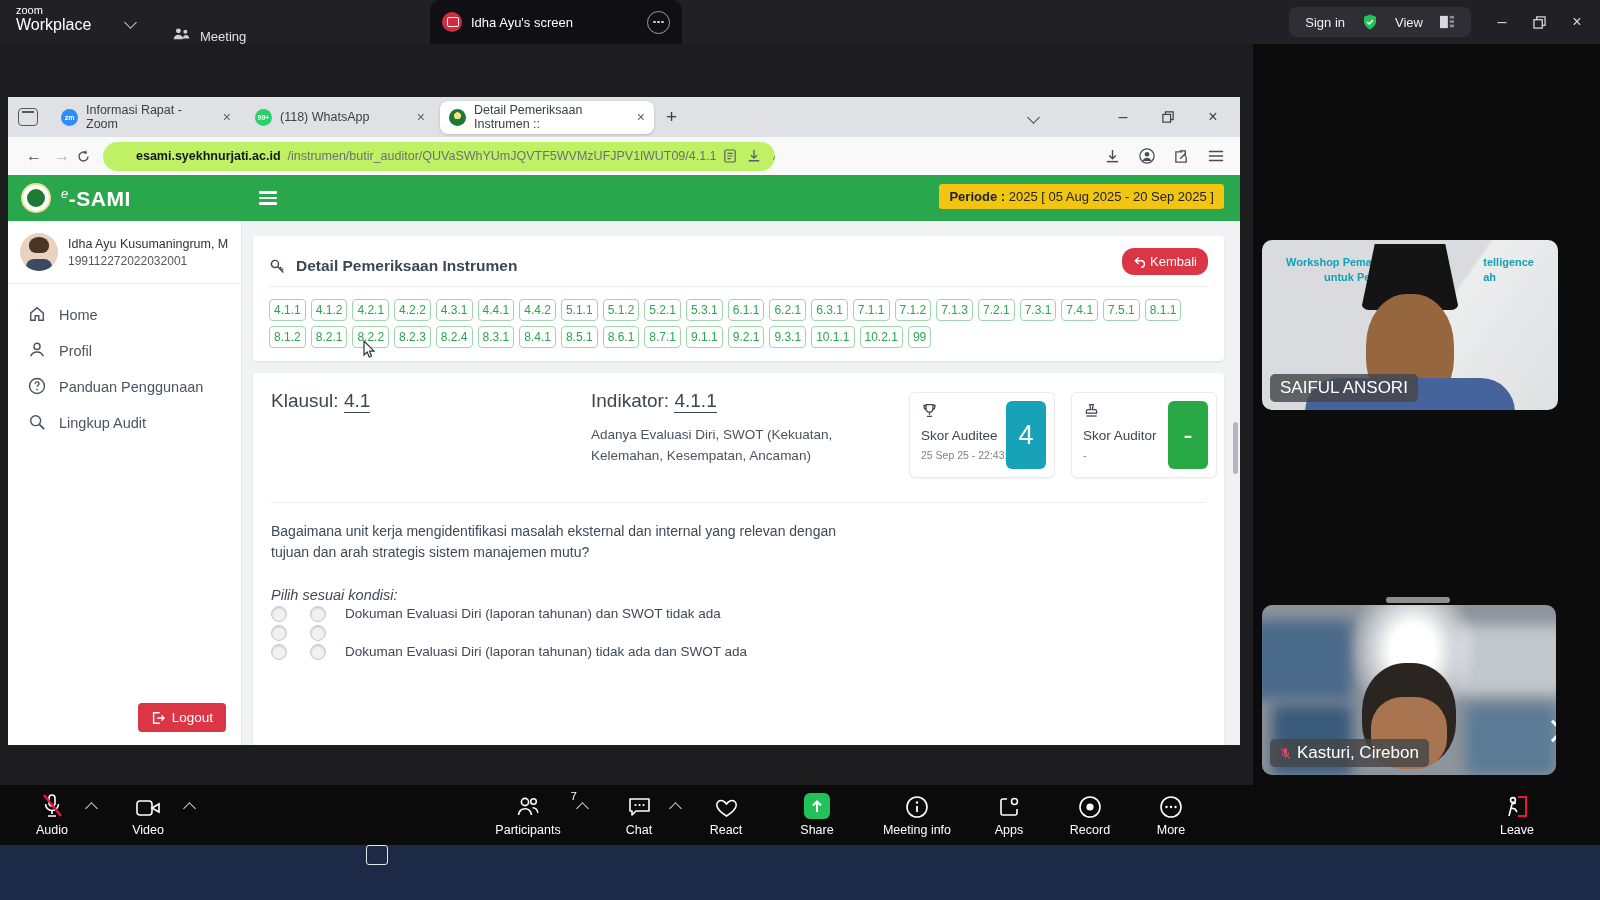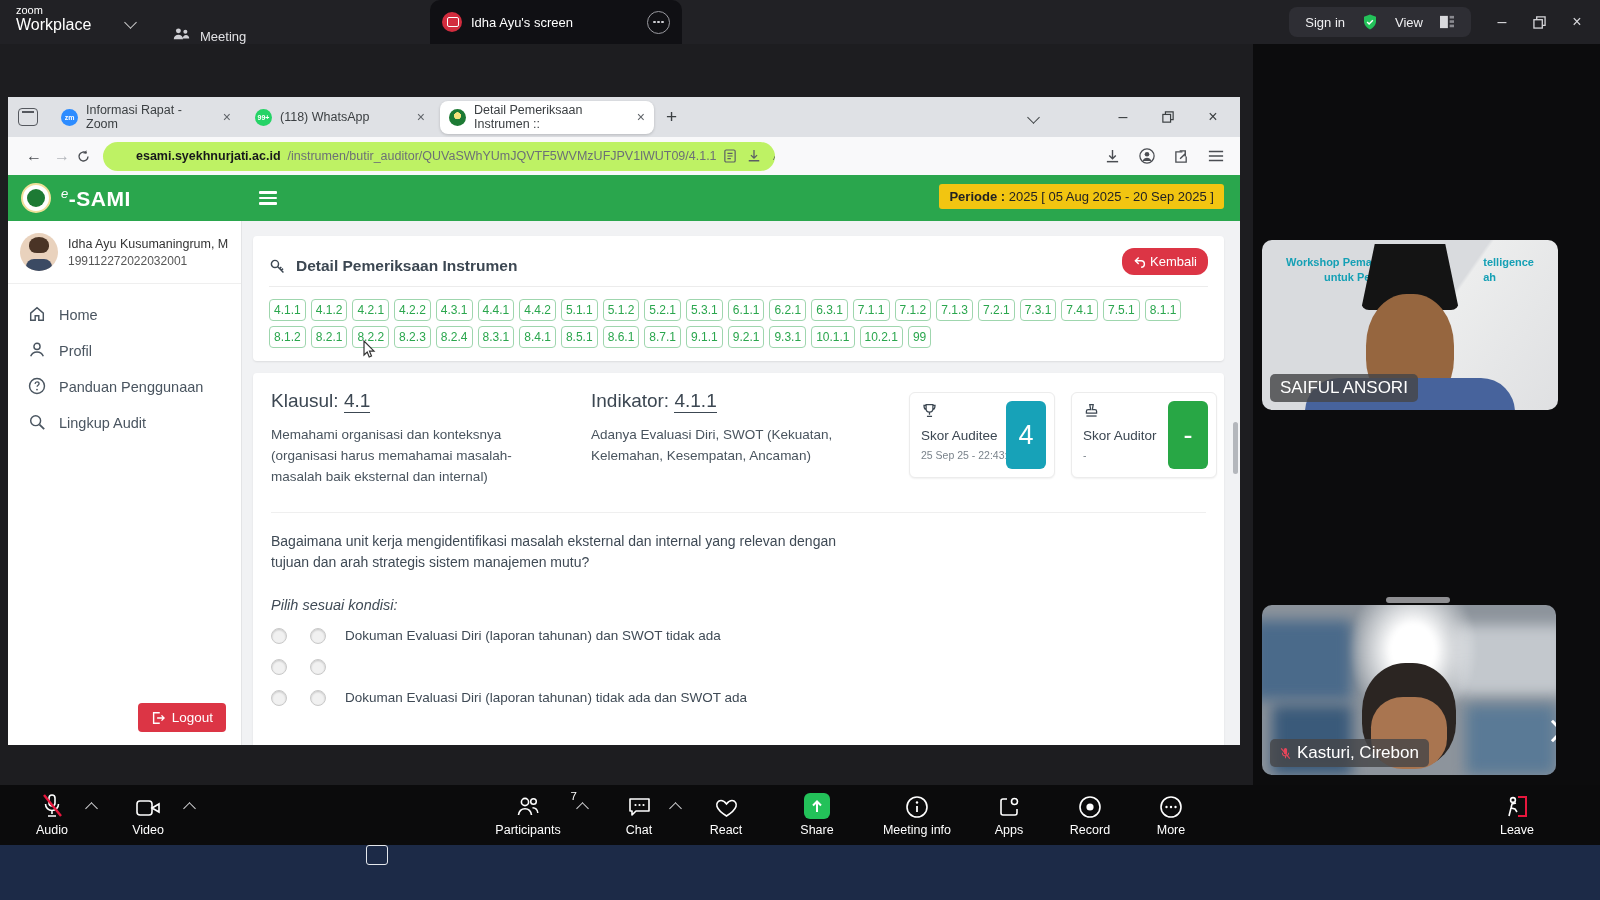--- a/index.html
+++ b/index.html
@@ -94,21 +94,21 @@
   .kdesc{font-size:13.5px;color:#49545e;margin-top:13px;line-height:1.55;padding-right:30px}
   .scores{display:flex;gap:16px;justify-content:flex-end;align-items:flex-start;padding-top:2px}
   .scard{width:146px;height:86px;border:1px solid #ececec;border-radius:6px;box-shadow:0 1px 2px rgba(0,0,0,.06);position:relative;padding:9px 11px;box-sizing:border-box;background:#fff}
   .scard .slab{font-size:13.5px;color:#3c4752;margin-top:9px}
   .scard .sts{font-size:10.5px;color:#7a838b;margin-top:6px}
   .sbadge{position:absolute;right:8px;top:8px;bottom:8px;width:40px;border-radius:6px;color:#fff;font-size:27px;display:flex;align-items:center;justify-content:center}
 
   .qrow{display:grid;grid-template-columns:640px 1fr;margin-top:24px;border-top:1px solid #efefef;padding-top:18px}
   .question{font-size:14px;color:#3f4a55;line-height:1.5;max-width:590px}
   .pilih{font-size:14.5px;font-style:italic;color:#3f4a55;margin-top:24px}
-  .opt{display:flex;align-items:center;margin-top:15px}
+  .opt{display:flex;margin-top:3px}
   .radio{width:16px;height:16px;border-radius:50%;background:#f1f1f1;border:1px solid #c9c9c9;box-shadow:inset 0 1px 2px rgba(0,0,0,.18);box-sizing:border-box;cursor:pointer}
   .radio:first-child{margin-right:23px}
   .radio:nth-child(2){margin-right:19px}
   .optlab{font-size:13.5px;color:#3f4a55}
   .dp-title{font-size:15px;font-weight:bold;color:#3c4752;width:110px;line-height:1.35}
   .dp-val{font-size:13.5px;color:#49545e;margin-top:11px}
   .dp-hr{border:none;border-top:1px solid #ececec;margin:14px 0 12px;width:300px}
   .org{display:flex;align-items:center;gap:7px;color:#2aa64d;font-size:13.5px;font-weight:bold;cursor:pointer}
   .bscroll{position:absolute;right:2px;top:325px;width:5px;height:52px;background:#b4b7bc;border-radius:3px}
 
@@ -408,21 +408,20 @@
                 <span class="chip">10.1.1</span>
                 <span class="chip">10.2.1</span>
                 <span class="chip">99</span>
               </div>
           </section>
 
           <section class="card card2">
             <div class="c2grid">
               <div>
                 <div class="klabel"><span>Klausul:</span> <span class="kcode">4.1</span></div>
-                <div class="kdesc">Memahami organisasi dan konteksnya (organisasi harus memahamai masalah-masalah baik eksternal dan internal)</div>
               </div>
               <div>
                 <div class="klabel"><span>Indikator:</span> <span class="kcode">4.1.1</span></div>
                 <div class="kdesc">Adanya Evaluasi Diri, SWOT (Kekuatan, Kelemahan, Kesempatan, Ancaman)</div>
               </div>
               <div class="scores">
                 <div class="scard">
                   <svg width="17" height="17" viewBox="0 0 20 20">
                       <path d="M6 3h8v5a4 4 0 0 1-8 0zM6 4H3.5c0 3 1 4.5 2.5 4.8M14 4h2.5c0 3-1 4.5-2.5 4.8M10 12v3M7 17h6" fill="none" stroke="#3c4752" stroke-width="1.5"></path>
                     </svg>

